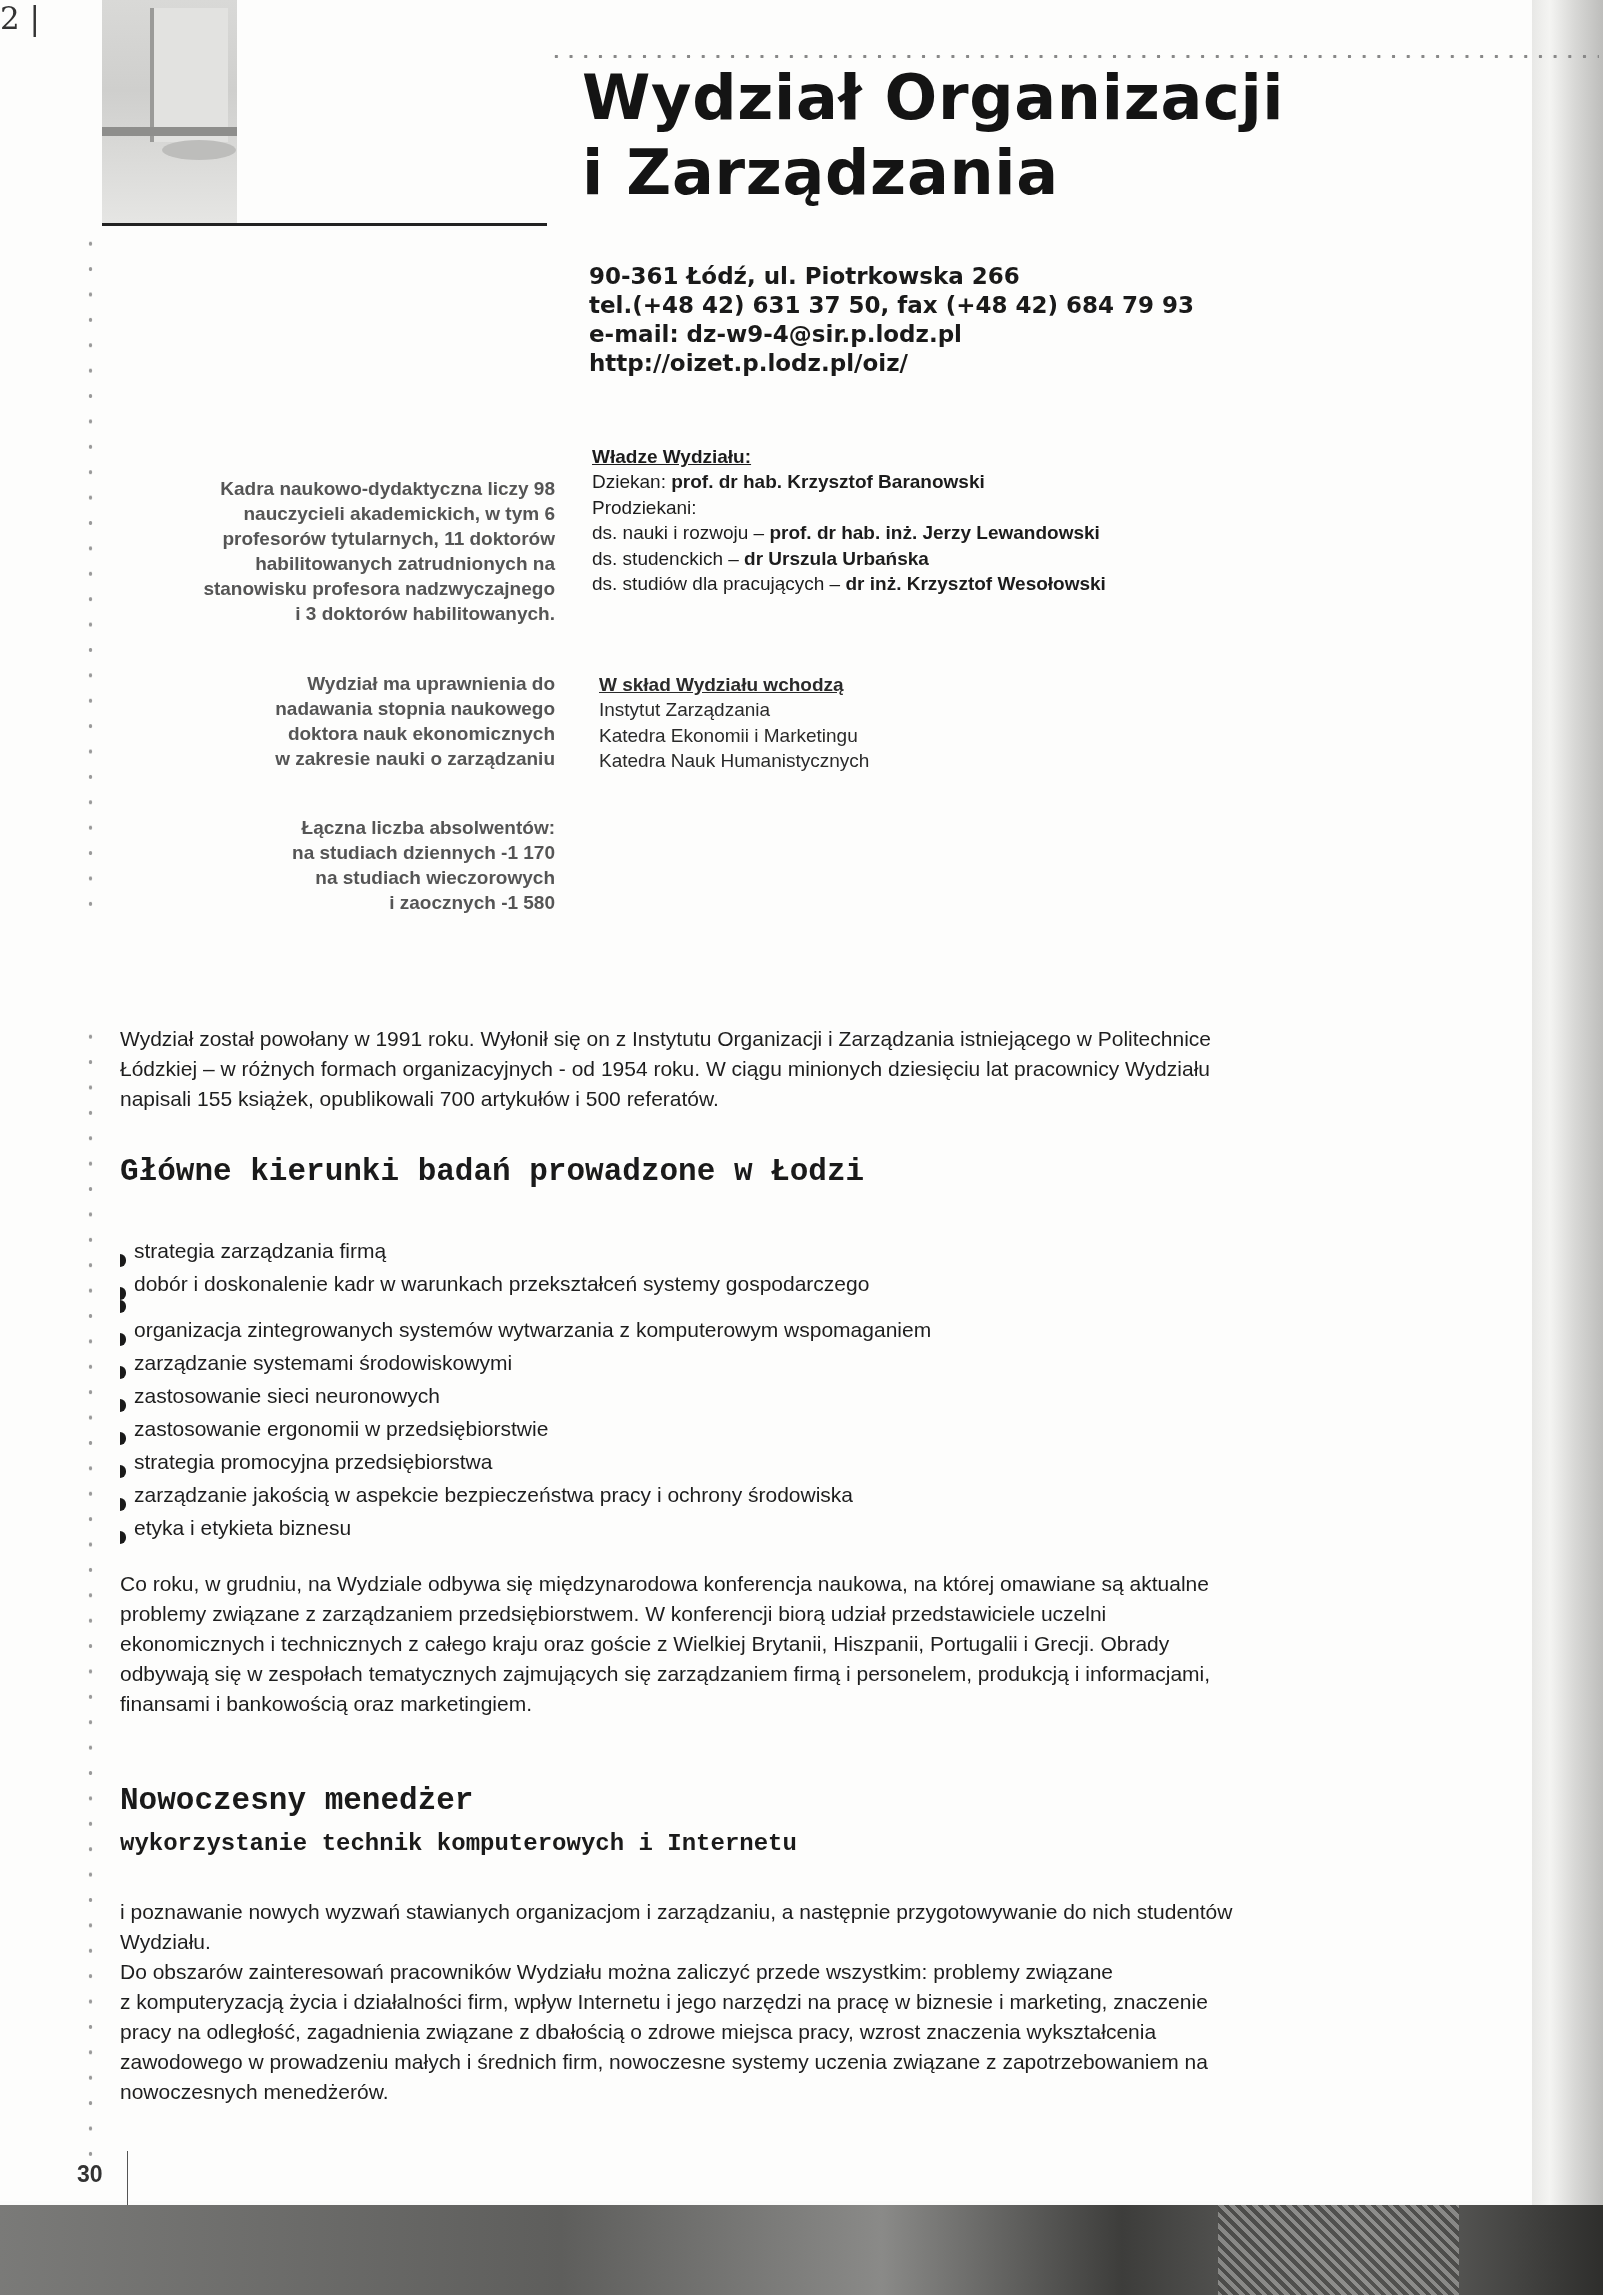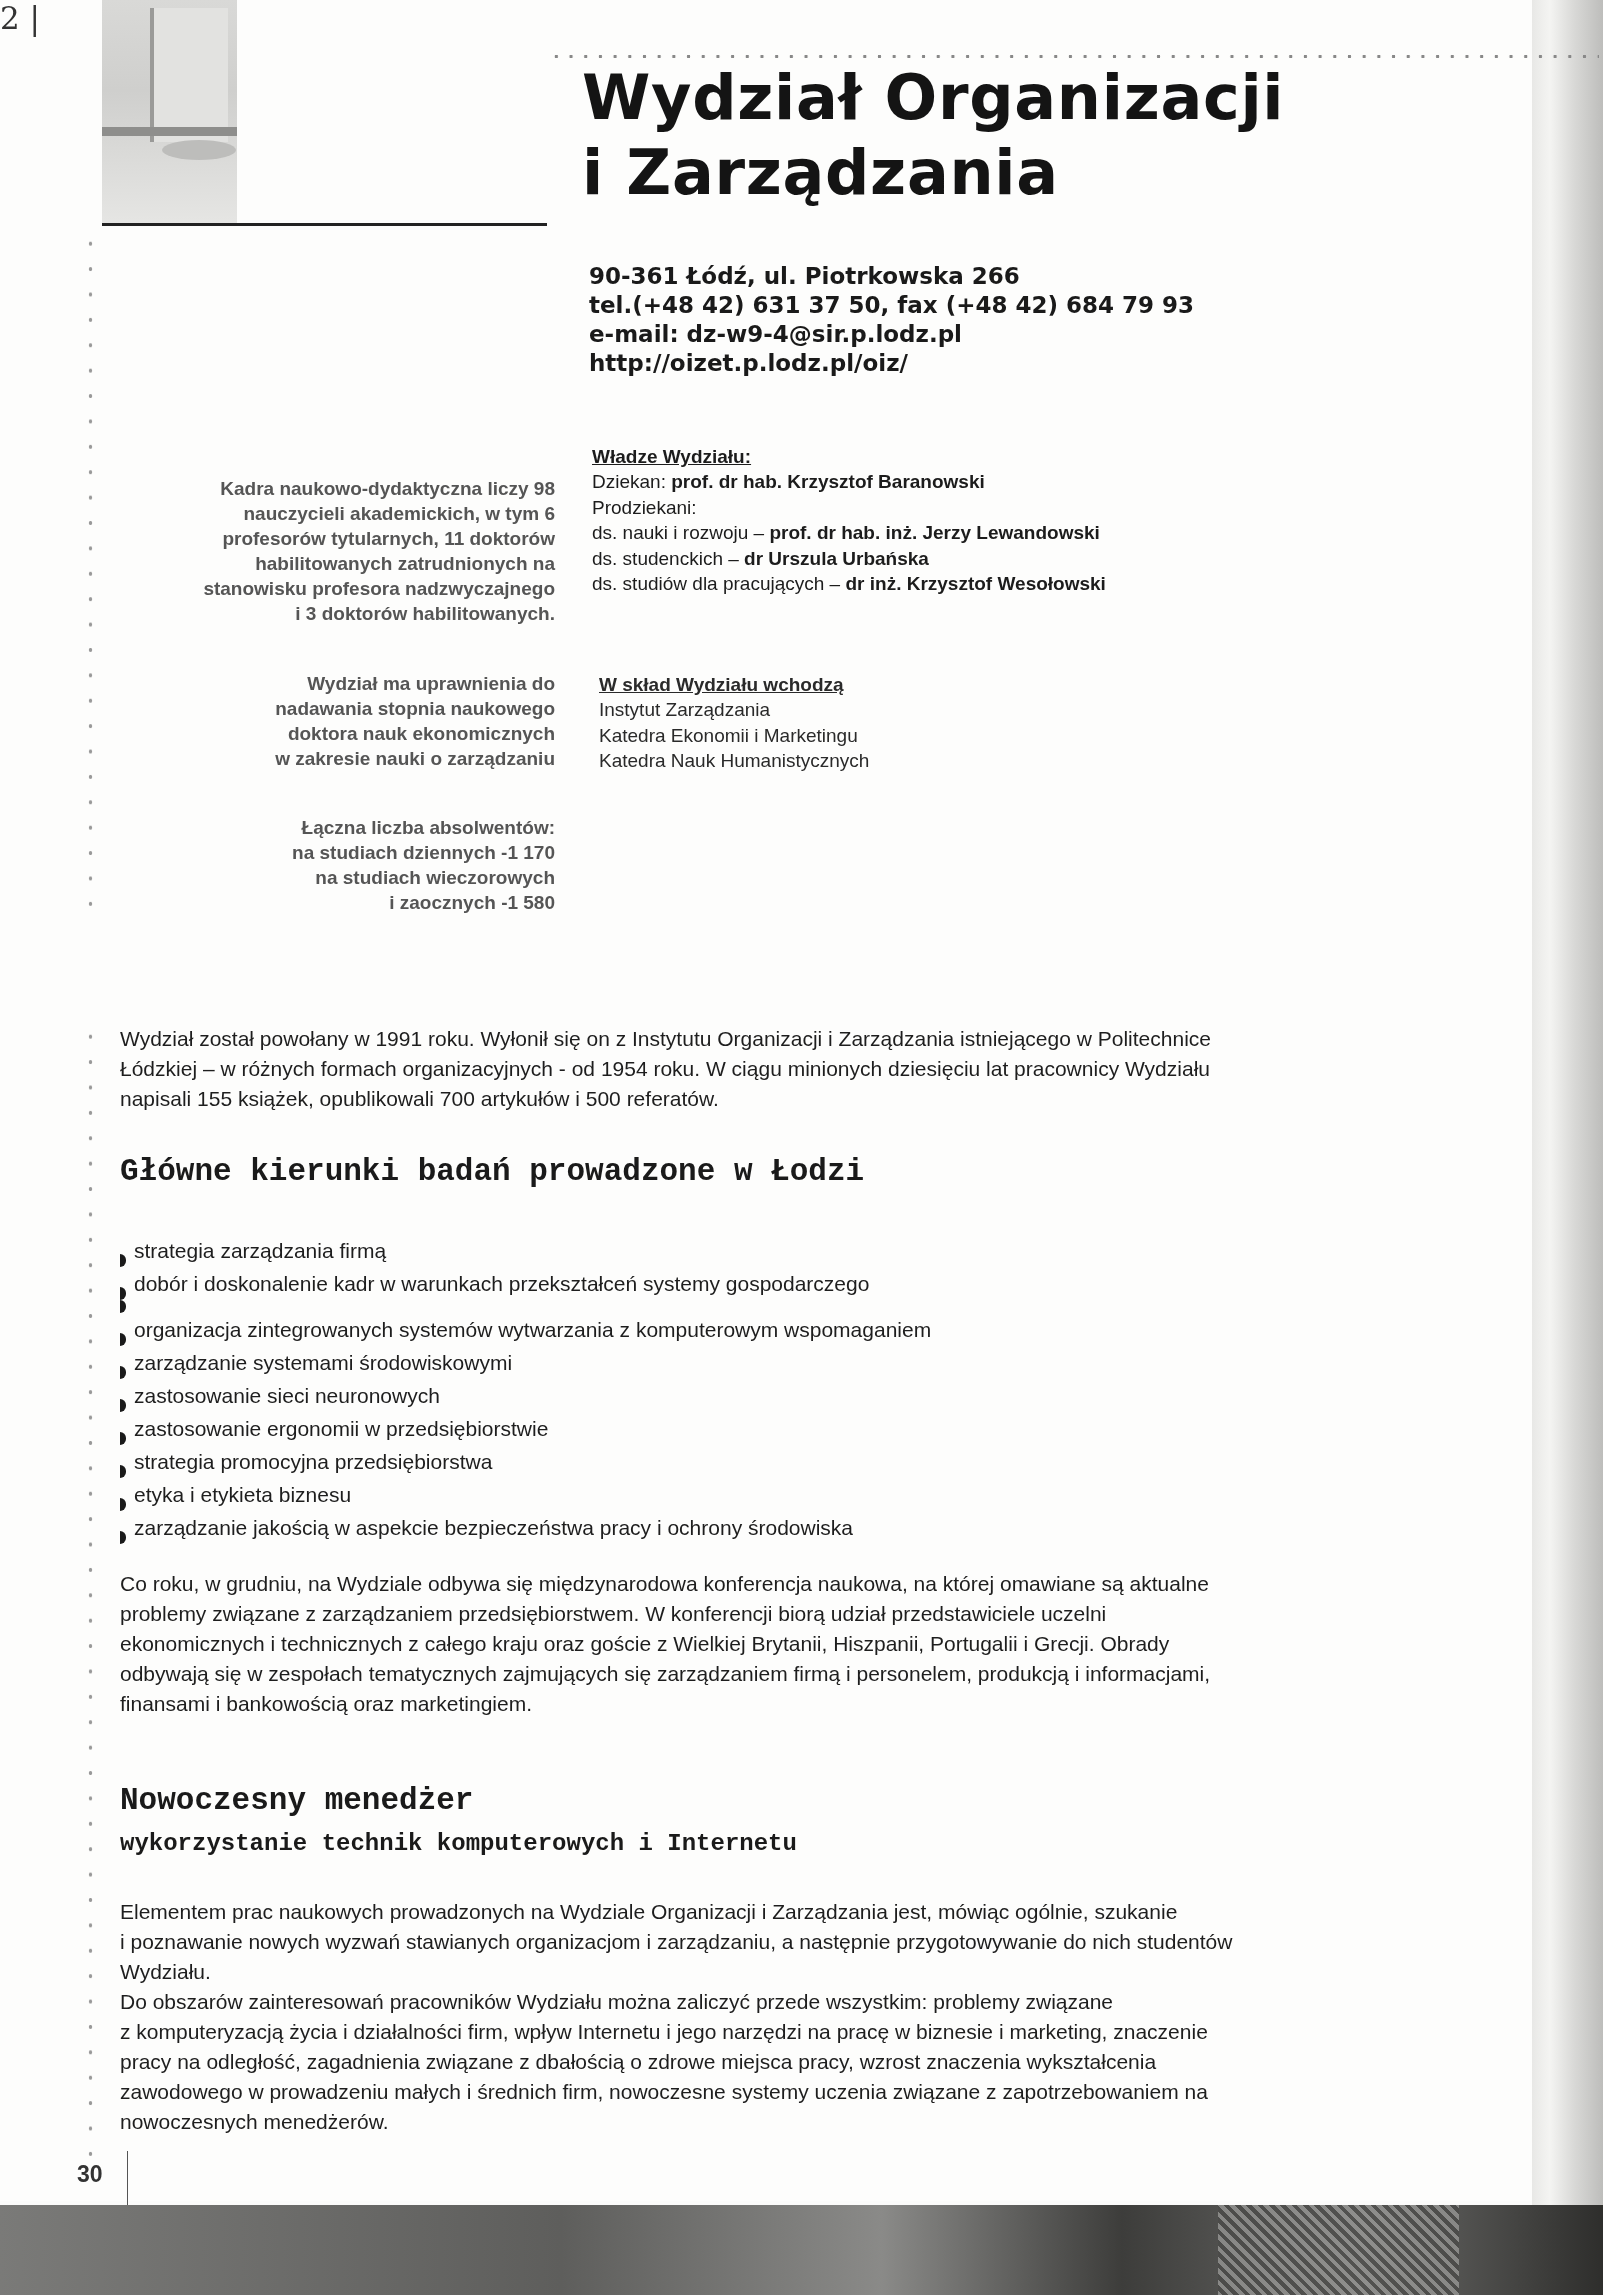--- a/index.html
+++ b/index.html
@@ -166,41 +166,40 @@
   <li>
       <span class="bullet"></span>
       <span>zastosowanie ergonomii w przedsiębiorstwie</span>
     </li>
   <li>
       <span class="bullet"></span>
       <span>strategia promocyjna przedsiębiorstwa</span>
     </li>
   <li>
       <span class="bullet"></span>
+      <span>zarządzanie jakością w aspekcie bezpieczeństwa pracy i ochrony środowiska</span>
+    </li>
+  <li>
+      <span class="bullet"></span>
       <span>etyka i etykieta biznesu</span>
-    </li>
-  <li>
-      <span class="bullet"></span>
-      <span>zarządzanie jakością w aspekcie bezpieczeństwa pracy i ochrony środowiska</span>
     </li>
 </ul>
 
 <div class="para" style="top:1569px;">
   <div>Co roku, w grudniu, na Wydziale odbywa się międzynarodowa konferencja naukowa, na której omawiane są aktualne</div>
   <div>problemy związane z zarządzaniem przedsiębiorstwem. W konferencji biorą udział przedstawiciele uczelni</div>
   <div>ekonomicznych i technicznych z całego kraju oraz goście z Wielkiej Brytanii, Hiszpanii, Portugalii i Grecji. Obrady</div>
   <div>odbywają się w zespołach tematycznych zajmujących się zarządzaniem firmą i personelem, produkcją i informacjami,</div>
   <div>finansami i bankowością oraz marketingiem.</div>
 </div>
 
 <h2 class="h2" style="left:120px;top:1783px;font-size:31px;">Nowoczesny menedżer</h2>
 <h3 class="h2" style="left:120px;top:1830px;font-size:24px;">wykorzystanie technik komputerowych i Internetu</h3>
 
 <div class="para" style="top:1897px;">
-  <div>Elementem prac naukowych prowadzonych na Wydziale Organizacji i Zarządzania jest, mówiąc ogólnie, szukanie</div>
   <div>i poznawanie nowych wyzwań stawianych organizacjom i zarządzaniu, a następnie przygotowywanie do nich studentów</div>
   <div>Wydziału.</div>
   <div>Do obszarów zainteresowań pracowników Wydziału można zaliczyć przede wszystkim: problemy związane</div>
   <div>z komputeryzacją życia i działalności firm, wpływ Internetu i jego narzędzi na pracę w biznesie i marketing, znaczenie</div>
   <div>pracy na odległość, zagadnienia związane z dbałością o zdrowe miejsca pracy, wzrost znaczenia wykształcenia</div>
   <div>zawodowego w prowadzeniu małych i średnich firm, nowoczesne systemy uczenia związane z zapotrzebowaniem na</div>
   <div>nowoczesnych menedżerów.</div>
 </div>
 
 <div class="page-rule"></div>

